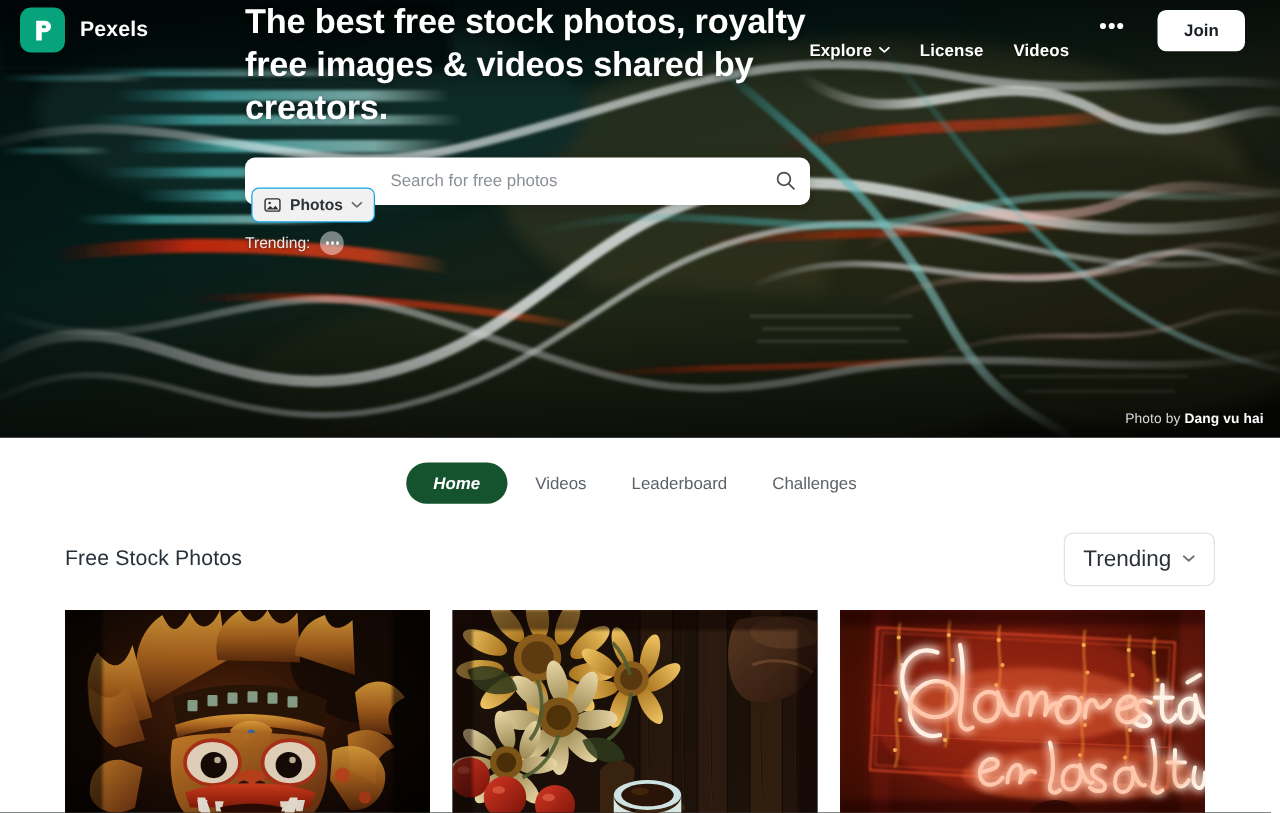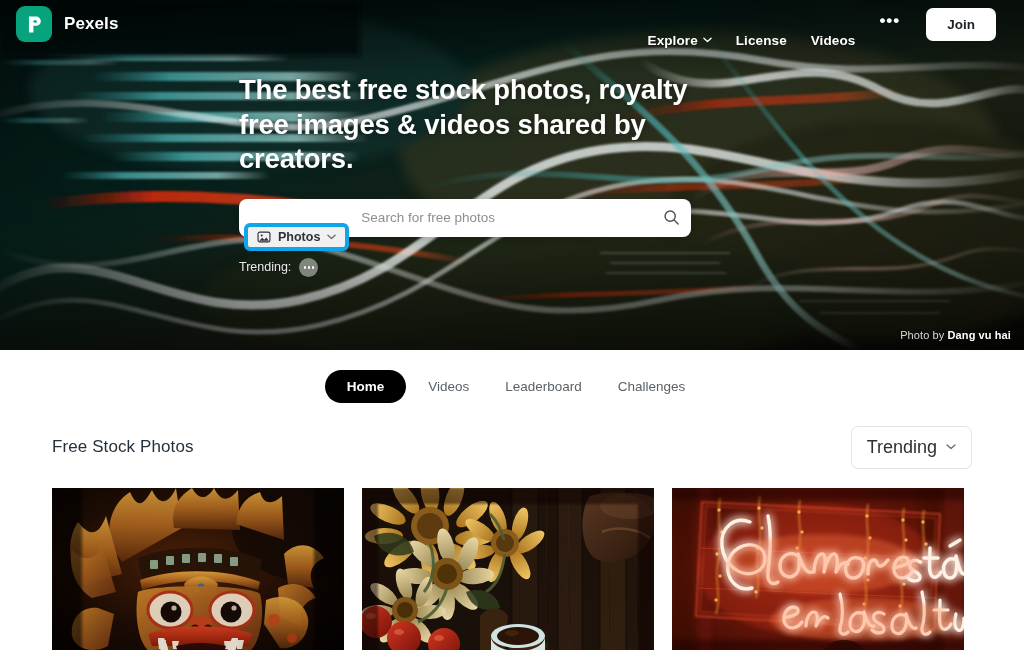--- a/index.html
+++ b/index.html
@@ -65,22 +65,22 @@
     font-size:13.5px; font-weight:700;
     padding:9px 21px; border-radius:7px; border:0;
     cursor:pointer; font-family:inherit;
     margin-left:2px;
     text-align:center;
   }
 
   
   .hero-inner {
     position:absolute; left:0; right:0; top:0; bottom:0;
-    z-index:5; padding:0 115px;
-    display:flex; flex-direction:column; justify-content:center;
+    z-index:5; padding:0 72px;
+    display:flex; flex-direction:column; justify-content:flex-start;
   }
   .hero-title {
     color:#fff;
     font-size:27.5px;
     font-weight:700;
     line-height:1.26;
     letter-spacing:-.2px;
     max-width:470px;
     margin-left:124px;
     margin-bottom:22px;
@@ -93,21 +93,21 @@
     height:38px;
     background:#fff;
     border-radius:8px;
     display:flex; align-items:center;
     padding:0 4px 0 5px;
     box-shadow:0 2px 10px rgba(0,0,0,.18);
   }
   .type-chip {
     display:flex; align-items:center; gap:7px;
     background:#f1f1f1;
-    border:4px solid #0ea5e9;
+    border:1px solid #0ea5e9;
     border-radius:6px;
     height:28px; padding:0 9px;
     cursor:pointer;
     flex:0 0 auto;
     margin-top:39px;
   }
   .type-chip .chip-label {
     font-size:12.5px; font-weight:700; color:#2b3137;
   }
   .search-input {
@@ -151,21 +151,21 @@
   
   .tabs {
     height:72px;
     display:flex; align-items:center; justify-content:center; gap:8px;
   }
   .tab {
     font-size:13.5px; color:#5b6268; font-weight:400;
     padding:9px 14px; border-radius:20px; cursor:pointer;
     background:transparent; border:0; font-family:inherit;
   }
-  .tab.active { background:#000000; color:#fff; font-weight:700; padding:9px 22px; }
+  .tab.active { background:#14532d; color:#fff; font-weight:700; padding:9px 22px;font-style:italic; }
 
   
   .section-head {
     display:flex; align-items:center; justify-content:space-between;
     padding:0 52px; height:50px;
   }
   .section-title { font-size:17px; font-weight:400; color:#27313a; letter-spacing:.1px; }
   .sort-btn {
     display:flex; align-items:center; gap:9px;
     border:1px solid #e0e2e4; border-radius:7px;

